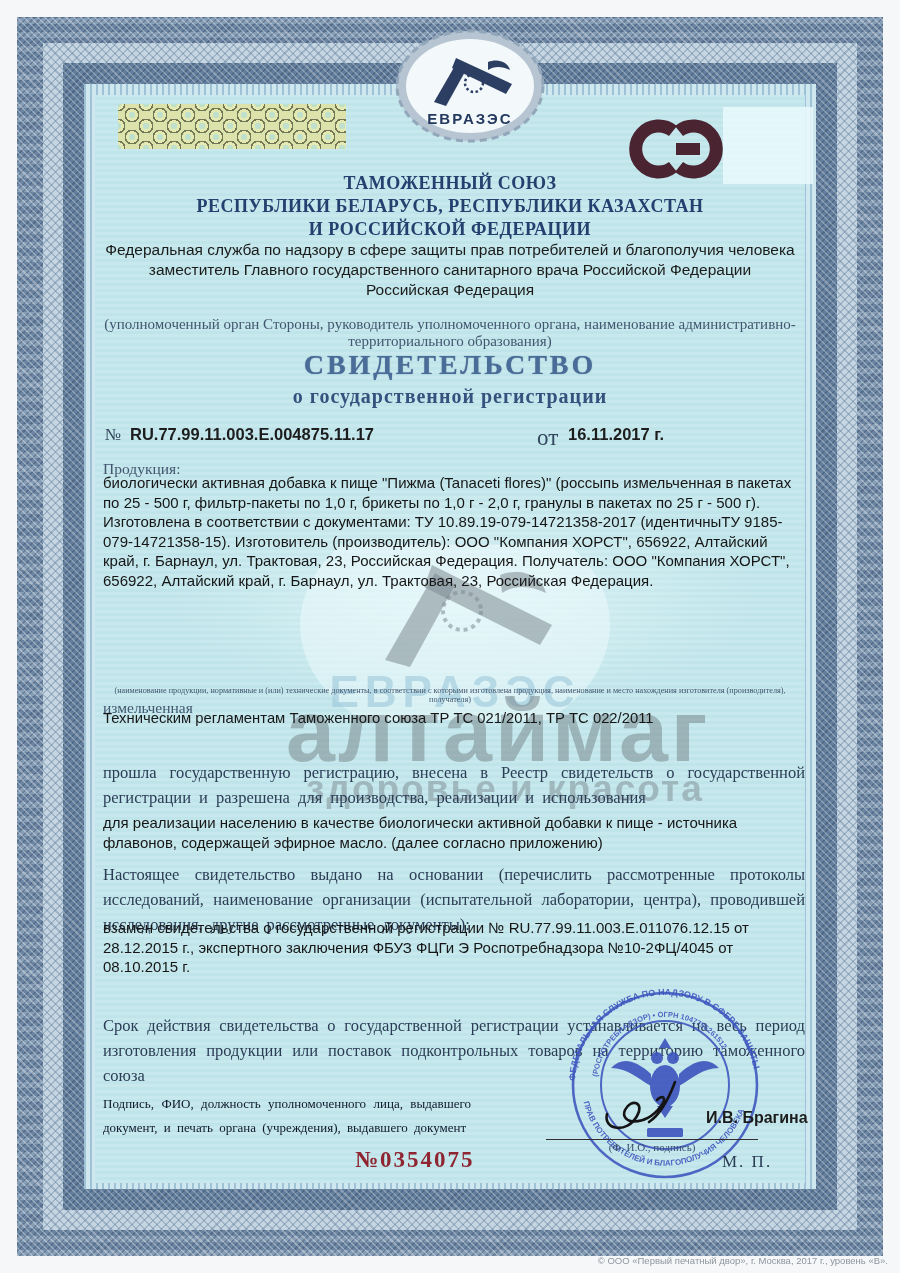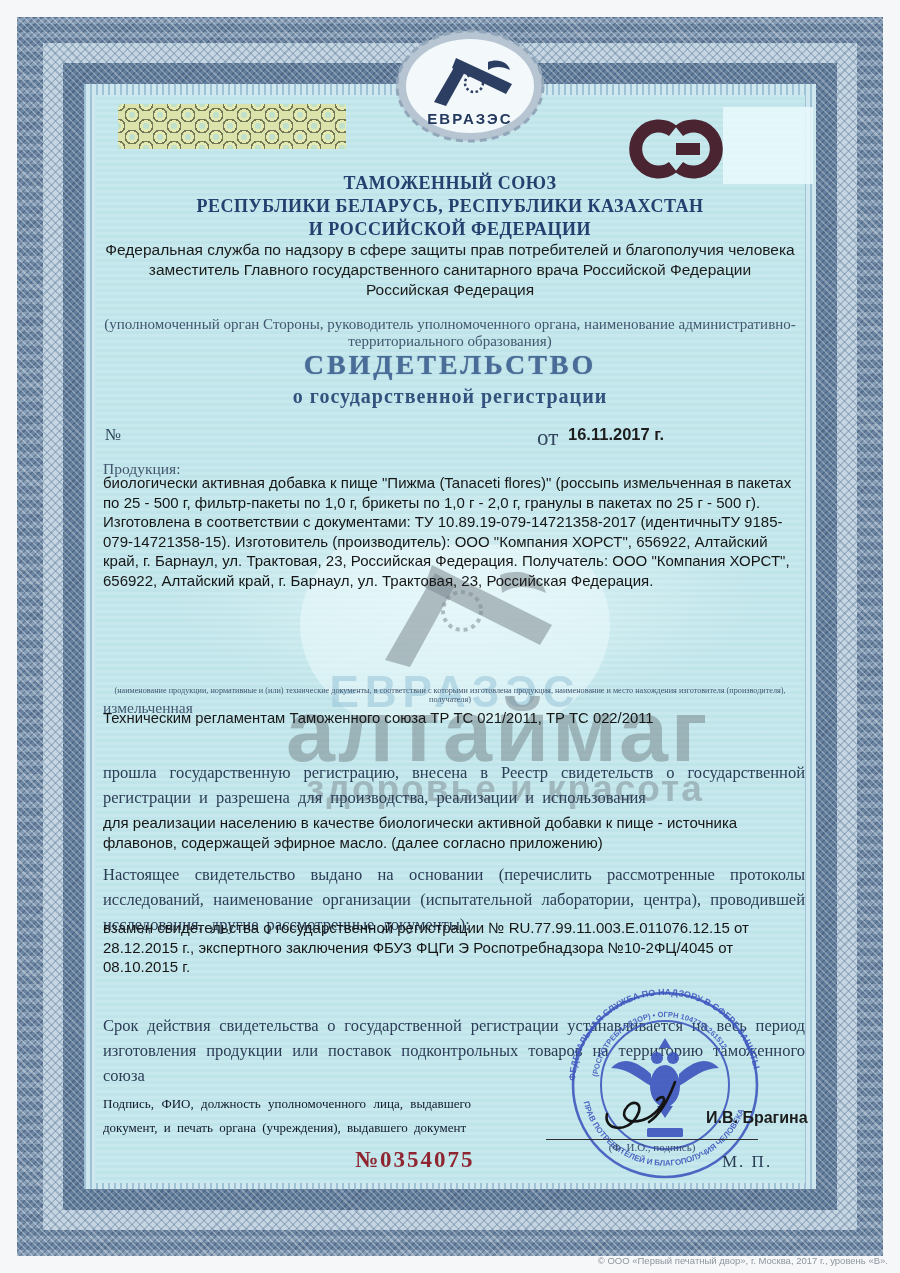--- a/index.html
+++ b/index.html
@@ -124,20 +124,21 @@
   <div class="abs serif hdr1 center" style="left:90px; top:218px; width:720px;">И РОССИЙСКОЙ ФЕДЕРАЦИИ</div>
   <div class="abs sans auth center" style="left:90px; top:240px; width:720px;">Федеральная служба по надзору в сфере защиты прав потребителей и благополучия человека</div>
   <div class="abs sans auth center" style="left:90px; top:260px; width:720px;">заместитель Главного государственного санитарного врача Российской Федерации</div>
   <div class="abs sans auth center" style="left:90px; top:280px; width:720px;">Российская Федерация</div>
   <div class="abs serif note center" style="left:90px; top:316px; width:720px;">(уполномоченный орган Стороны, руководитель уполномоченного органа, наименование административно-территориального образования)</div>
 
   <div class="abs serif doc-title center" style="left:90px; top:349px; width:720px;">СВИДЕТЕЛЬСТВО</div>
   <div class="abs serif doc-sub center" style="left:90px; top:385px; width:720px;">о государственной регистрации</div>
 
   <div class="abs serif" style="left:105px; top:425px; font-size:17px; color:#33475e;">№</div>
+  <div class="abs sans" style="left:130px; top:425px; font-size:16.5px; font-weight:bold; color:#1d1d1d;">RU.77.99.11.003.E.004875.11.17</div>
   <div class="abs serif" style="left:537px; top:425px; font-size:23px; color:#33475e;">от</div>
   <div class="abs sans" style="left:568px; top:425px; font-size:16.5px; font-weight:bold; color:#1d1d1d;">16.11.2017 г.</div>
 
   <div class="abs serif label-serif" style="left:103px; top:460px;text-align:right;">Продукция:</div>
   <div class="abs sans body-sans" style="left:103px; top:473px; width:702px;">биологически активная добавка к пище "Пижма (Tanaceti flores)" (россыпь измельченная в пакетах по 25 - 500 г, фильтр-пакеты по 1,0 г, брикеты по 1,0 г - 2,0 г, гранулы в пакетах по 25 г - 500 г). Изготовлена в соответствии с документами: ТУ 10.89.19-079-14721358-2017 (идентичныТУ 9185-079-14721358-15). Изготовитель (производитель): ООО "Компания ХОРСТ", 656922, Алтайский край, г. Барнаул, ул. Трактовая, 23, Российская Федерация.  Получатель: ООО "Компания ХОРСТ", 656922, Алтайский край, г. Барнаул, ул. Трактовая, 23, Российская Федерация.</div>
   <div class="abs serif tiny-note center" style="left:95px; top:686px; width:710px;">(наименование продукции, нормативные и (или) технические документы, в соответствии с которыми изготовлена продукция, наименование и место нахождения изготовителя (производителя), получателя)</div>
 
   <div class="abs serif label-serif" style="left:103px; top:699px;">измельченная</div>
   <div class="abs sans" style="left:103px; top:710px; width:660px; font-size:14.8px; color:#161616;">Техническим регламентам Таможенного союза ТР ТС 021/2011, ТР ТС 022/2011</div>
 

